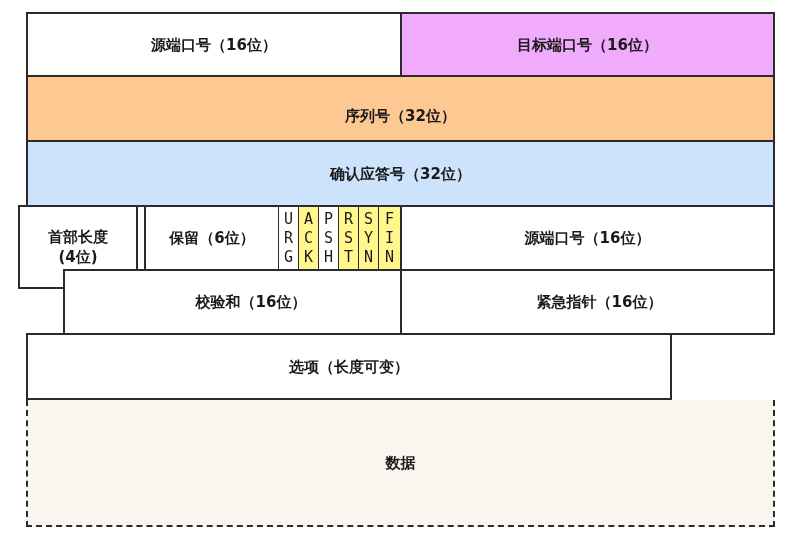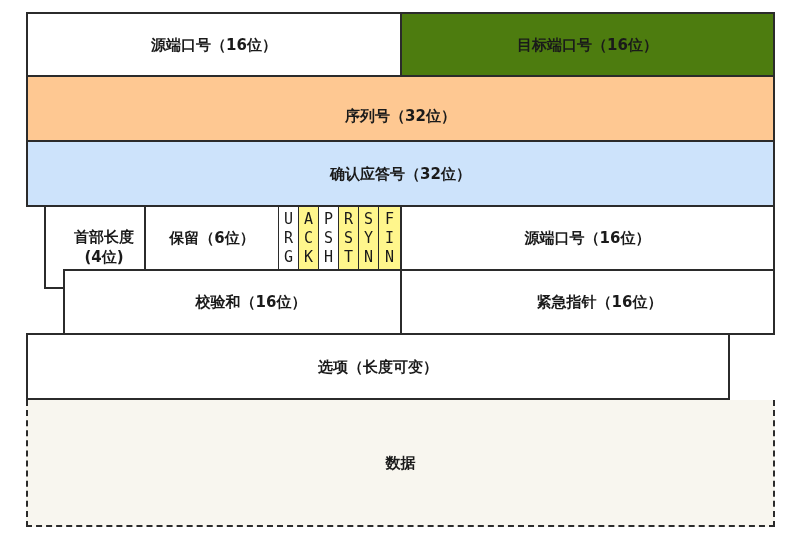--- a/index.html
+++ b/index.html
@@ -16,33 +16,33 @@
   .data { border:2px dashed #2b2b2b; background:#f8f6ef; border-top:none; }
 </style>
 </head>
 <body>
 
 <div>
 
   <div class="cell bd" style="left:26px;top:12px;width:376px;height:65px;background:#ffffff;">
     <span>源端口号（16位）</span>
   </div>
-  <div class="cell bd" style="left:400px;top:12px;width:375px;height:65px;background:#4d7c0f;">
+  <div class="cell bd" style="left:400px;top:12px;width:375px;height:65px;background:#f0abfc;">
     <span>目标端口号（16位）</span>
   </div>
 
   <div class="cell bd" style="left:26px;top:75px;width:749px;height:81px;background:#fec892;">
     <span>序列号（32位）</span>
   </div>
 
   <div class="cell bd" style="left:26px;top:140px;width:749px;height:67px;background:#cde3fb;">
     <span>确认应答号（32位）</span>
   </div>
 
-  <div class="cell bd" style="left:44px;top:205px;width:120px;height:84px;background:#ffffff;flex-direction:column;">
+  <div class="cell bd" style="left:18px;top:205px;width:120px;height:84px;background:#ffffff;flex-direction:column;">
     <span>首部长度</span>
     <span>(4位)</span>
   </div>
   <div class="cell bd" style="left:144px;top:205px;width:136px;height:66px;background:#ffffff;">
     <span>保留（6位）</span>
   </div>
 
   <div>
     <div class="flag white" style="left:278px;top:206px;width:21px;height:64px;">
       <span>U</span>
@@ -80,21 +80,21 @@
     <span>源端口号（16位）</span>
   </div>
 
   <div class="cell bd" style="left:26px;top:269px;width:376px;height:66px;background:#ffffff;margin-left:37px;">
     <span>校验和（16位）</span>
   </div>
   <div class="cell bd" style="left:400px;top:269px;width:375px;height:66px;background:#ffffff;padding-left:24px;">
     <span>紧急指针（16位）</span>
   </div>
 
-  <div class="cell bd" style="left:26px;top:333px;width:704px;height:67px;background:#ffffff;">
+  <div class="cell bd" style="left:26px;top:333px;width:646px;height:67px;background:#ffffff;">
     <span>选项（长度可变）</span>
   </div>
 
   <div class="cell data" style="left:26px;top:400px;width:749px;height:127px;">
     <span>数据</span>
   </div>
 
 </div>
 
 </body></html>

